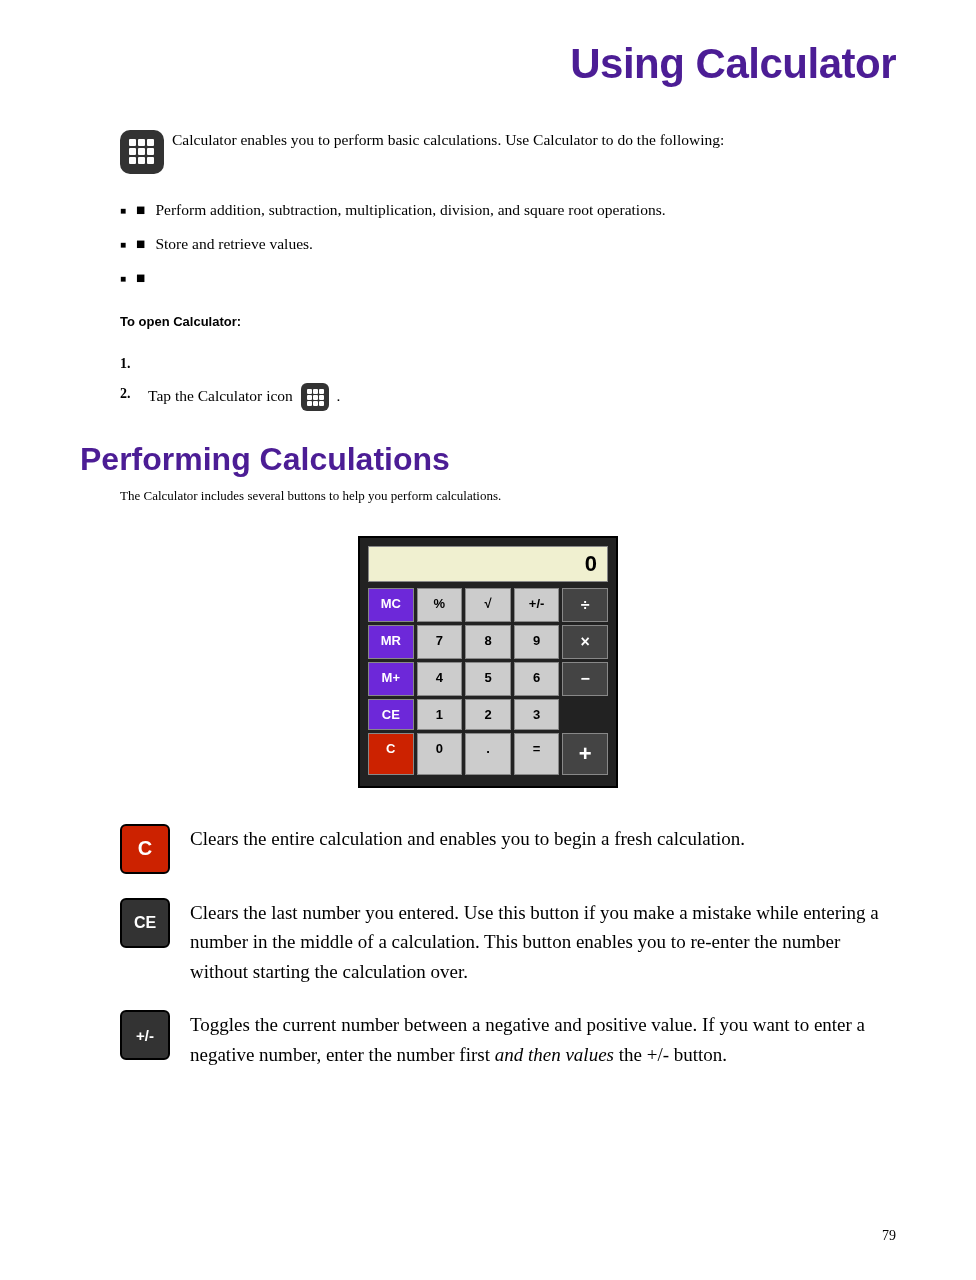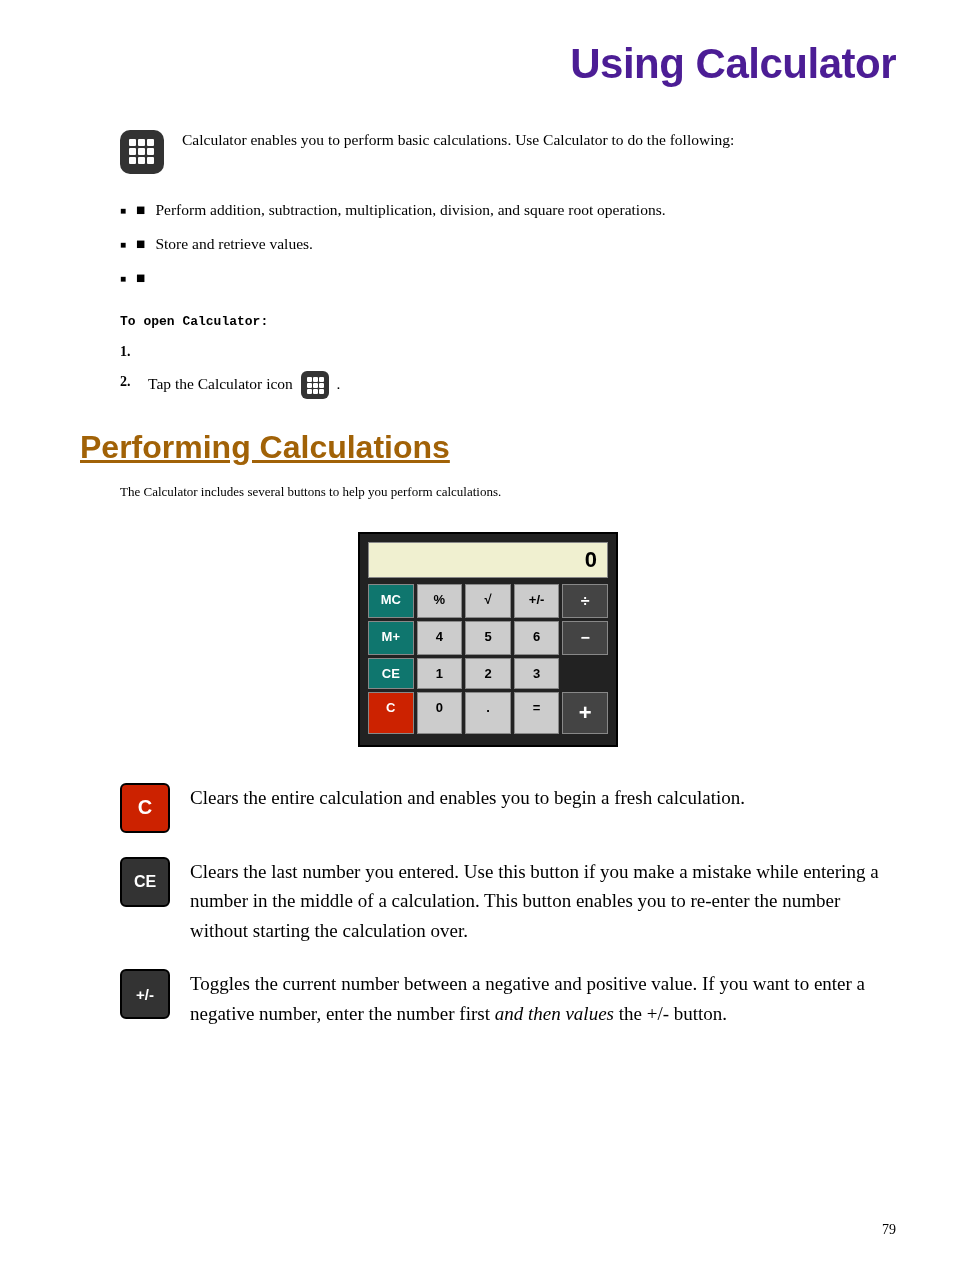--- a/index.html
+++ b/index.html
@@ -19,21 +19,21 @@
       font-weight: bold;
       font-family: Arial, sans-serif;
       color: #4c1d95;
       margin-bottom: 40px;
       letter-spacing: -0.5px;
     }
 
     .intro-block {
       display: flex;
       align-items: flex-start;
-      gap: 18px;
+      gap: 8px;
       margin-bottom: 24px;
       margin-left: 40px;
     }
 
     .app-icon {
       width: 44px;
       height: 44px;
       border-radius: 10px;
       background: #333;
       flex-shrink: 0;
@@ -68,24 +68,24 @@
     }
 
     .bullet-list li::before {
       content: '■';
       font-size: 10px;
       margin-top: 5px;
       flex-shrink: 0;
     }
 
     .section-heading {
-      font-family: Liberation Mono, monospace;
+      font-family: Liberation Sans, sans-serif;
       font-size: 13px;
       font-weight: bold;
-      margin-bottom: 12px;
+      margin-bottom: 24px;
       margin-left: 40px;
     }
 
     .numbered-list {
       list-style: none;
       margin: 0 0 30px 40px;
     }
 
     .numbered-list li {
       display: flex;
@@ -116,23 +116,22 @@
 
     .inline-icon svg {
       width: 20px;
       height: 20px;
     }
 
     .section-title {
       font-family: Arial, sans-serif;
       font-size: 32px;
       font-weight: bold;
-      color: #a16207;
-      margin-bottom: 16px;
-      text-decoration: underline;
+      color: #4c1d95;
+      margin-bottom: 8px;
     }
 
     .section-desc {
       font-size: 13px;
       line-height: 1.55;
       margin-bottom: 30px;
       margin-left: 40px;
     }
 
     .calculator-container {
@@ -174,21 +173,21 @@
       font-size: 13px;
       font-weight: bold;
       font-family: Arial, sans-serif;
       text-align: center;
       padding: 7px 2px;
       border: 1px solid #888;
       cursor: pointer;
     }
 
     .calc-btn.dark-label {
-      background: #0f766e;
+      background: #6d28d9;
       color: #fff;
     }
 
     .calc-btn.light {
       background: #ccc;
       color: #000;
     }
 
     .calc-btn.op {
       background: #444;
@@ -229,21 +228,21 @@
     }
 
     .icon-desc-text {
       font-size: 19px;
       line-height: 1.55;
       flex: 1;
     }
 
     .page-number {
       position: absolute;
-      bottom: 42px;
+      bottom: 36px;
       right: 80px;
       font-size: 14px;
     }
   </style>
 </head>
 <body>
 
 <h1 class="page-title">Using Calculator</h1>
 
 <div class="intro-block">
@@ -311,20 +310,27 @@
     <div class="calc-display">0</div>
 
     <div class="calc-row">
       <div class="calc-btn dark-label">MC</div>
       <div class="calc-btn light">%</div>
       <div class="calc-btn light">√</div>
       <div class="calc-btn light">+/-</div>
       <div class="calc-btn op">÷</div>
     </div>
 
+    <div class="calc-row">
+      <div class="calc-btn dark-label">MR</div>
+      <div class="calc-btn light">7</div>
+      <div class="calc-btn light">8</div>
+      <div class="calc-btn light">9</div>
+      <div class="calc-btn op">×</div>
+    </div>
 
     <div class="calc-row">
       <div class="calc-btn dark-label">M+</div>
       <div class="calc-btn light">4</div>
       <div class="calc-btn light">5</div>
       <div class="calc-btn light">6</div>
       <div class="calc-btn op">−</div>
     </div>
 
     <div class="calc-row" style="grid-template-columns: repeat(4,1fr) 1fr; position:relative;">

